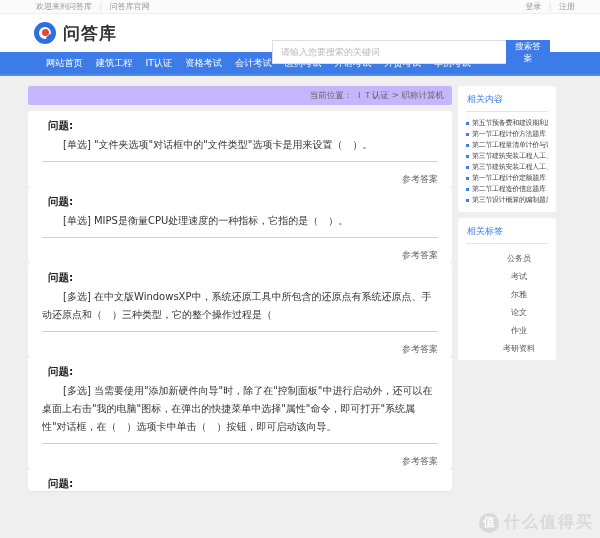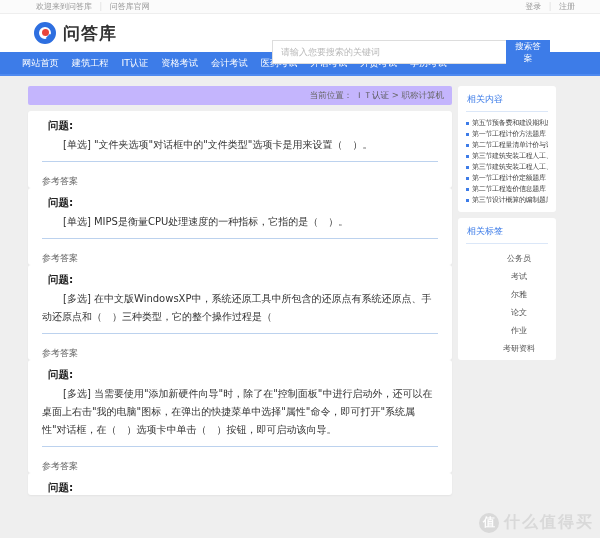--- a/index.html
+++ b/index.html
@@ -34,21 +34,21 @@
   }
   .search input::placeholder { color:#b9b9b9; }
   .search button {
     width:44px; height:24px; border:none; background:#3d7ce8; color:#fff;
     font-size:8.5px; cursor:pointer; font-family:inherit;
   }
 
   
   .nav {
     height:24px; background:#3d7ce8; display:flex; align-items:center;
-    padding-left:20px; gap:9px; border-bottom:2px solid #4f8af0;
+    padding-left:44px; gap:9px; border-bottom:2px solid #4f8af0;
   }
   .nav a { color:#fff; font-size:9.2px; white-space:nowrap; padding:0 2px; }
 
   
   .content { display:flex; margin:10px 28px 0; gap:6px; align-items:flex-start; }
   .main-col { width:424px; flex:none; }
   .side-col { width:98px; flex:none; }
 
   .breadcrumb-card {
     background:#c4b5fd; border-radius:2px; padding:4px 8px; margin-bottom:6px;
@@ -56,21 +56,21 @@
   }
   .breadcrumb-card a { color:#555; }
 
   .qcard {
     background:#fff; border-radius:3px; padding:8px 14px 0; 
     box-shadow:0 1px 2px rgba(0,0,0,0.05);
   }
   .qlabel { font-size:10.5px; font-weight:bold; color:#222; padding-left:6px; margin-bottom:3px; }
   .qtext { margin:0; font-size:10px; color:#333; line-height:18px; text-indent:21px; }
   .qdivider { border-bottom:1px solid #bcd2ee; margin-top:7px; }
-  .qfooter { text-align:left; padding:7px 0 0; }
+  .qfooter { text-align:right; padding:7px 0 0;font-family:Liberation Mono, monospace; }
   .answer-link { font-size:9px; color:#666; }
 
   .side-card { background:#fff; border-radius:3px; padding:7px 8px 6px; margin-bottom:6px; }
   .side-title { font-size:9px; color:#3d7ce8; padding:0 0 5px 1px; border-bottom:1px solid #dbe7f8; margin-bottom:6px; }
   .related-list { list-style:none; margin:0; padding:0; }
   .related-list li { display:flex; align-items:center; gap:3px; line-height:11px; overflow:hidden; }
   .bullet { width:3px; height:3px; background:#3d7ce8; flex:none; }
   .rel-text { font-size:7px; color:#444; white-space:nowrap; overflow:hidden; letter-spacing:-0.3px; }
   .related-list a { color:#444; }
 

